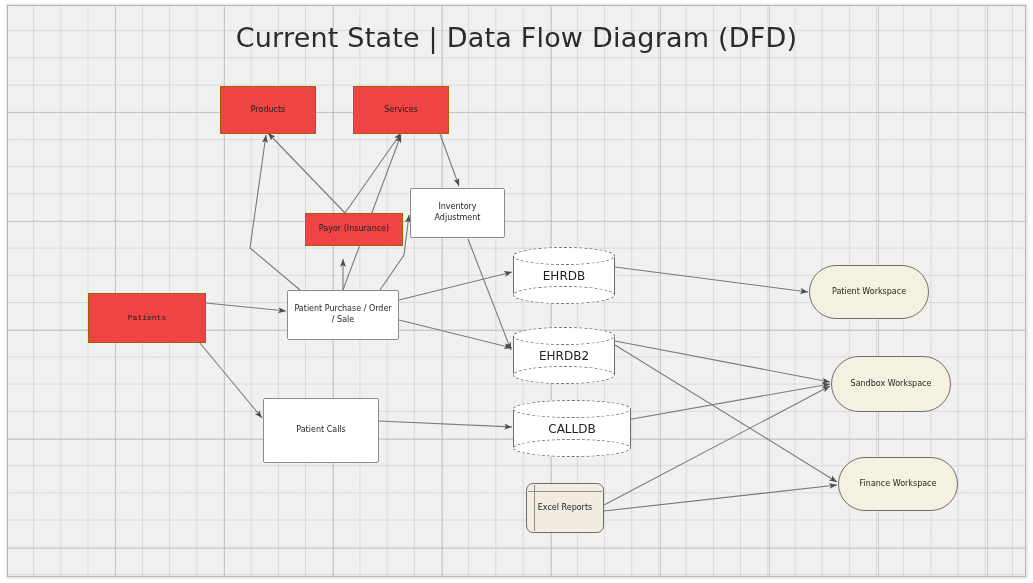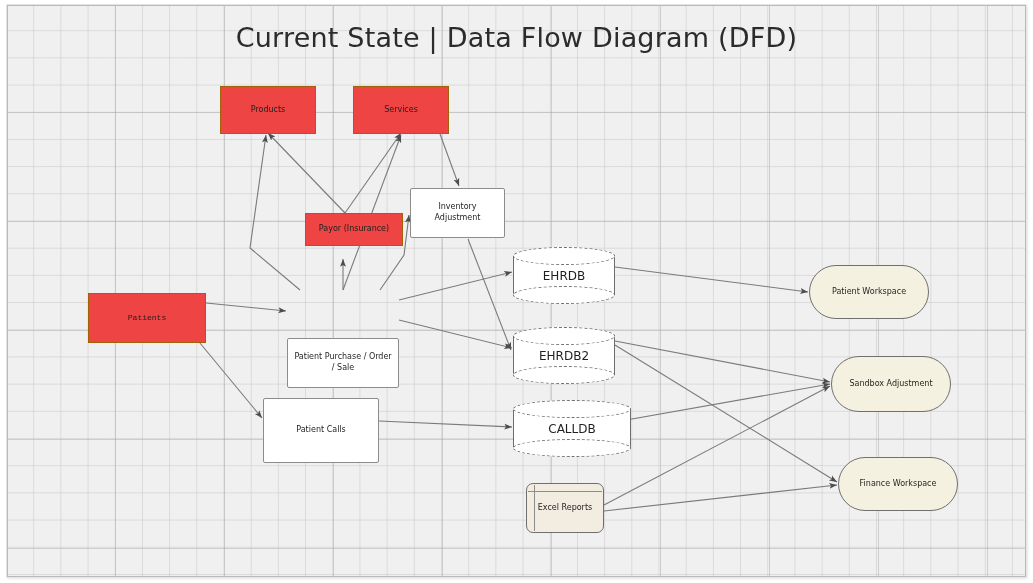--- a/index.html
+++ b/index.html
@@ -98,21 +98,21 @@
     </div>
     <div class="node round" style="left: 410px; top: 188px; width: 95px; height: 50px;">
       <span>Inventory Adjustment</span>
     </div>
     <div class="node rect" style="left: 305px; top: 213px; width: 98px; height: 33px;">
       <span>Payor (Insurance)</span>
     </div>
     <div class="node rect" style="left: 88px; top: 293px; width: 118px; height: 50px; font-family: Liberation Mono, monospace;">
       <span>Patients</span>
     </div>
-    <div class="node round" style="left: 287px; top: 290px; width: 112px; height: 50px; margin-top: 48px;">
+    <div class="node round" style="left: 287px; top: 290px; width: 112px; height: 50px;">
       <span>Patient Purchase / Order / Sale</span>
     </div>
     <div class="node round" style="left: 263px; top: 398px; width: 116px; height: 65px;">
       <span>Patient Calls</span>
     </div>
     <div class="cyl" style="left: 513px; top: 247px; width: 102px; height: 57px;">
       <div class="cyl-body"></div>
       <div class="cyl-bot"></div>
       <div class="cyl-top"></div>
       <div class="cyl-lbl">EHRDB</div>
@@ -129,18 +129,18 @@
       <div class="cyl-top"></div>
       <div class="cyl-lbl">CALLDB</div>
     </div>
     <div class="node doc" style="left: 526px; top: 483px; width: 78px; height: 50px;">
       <span class="lbl">Excel Reports</span>
     </div>
     <div class="node pill" style="left: 809px; top: 265px; width: 120px; height: 54px;">
       <span>Patient Workspace</span>
     </div>
     <div class="node pill" style="left: 831px; top: 356px; width: 120px; height: 56px;">
-      <span>Sandbox Adjustment</span>
+      <span>Sandbox Workspace</span>
     </div>
     <div class="node pill" style="left: 838px; top: 457px; width: 120px; height: 54px;">
       <span>Finance Workspace</span>
     </div>
   </div>
 
 </body></html>

